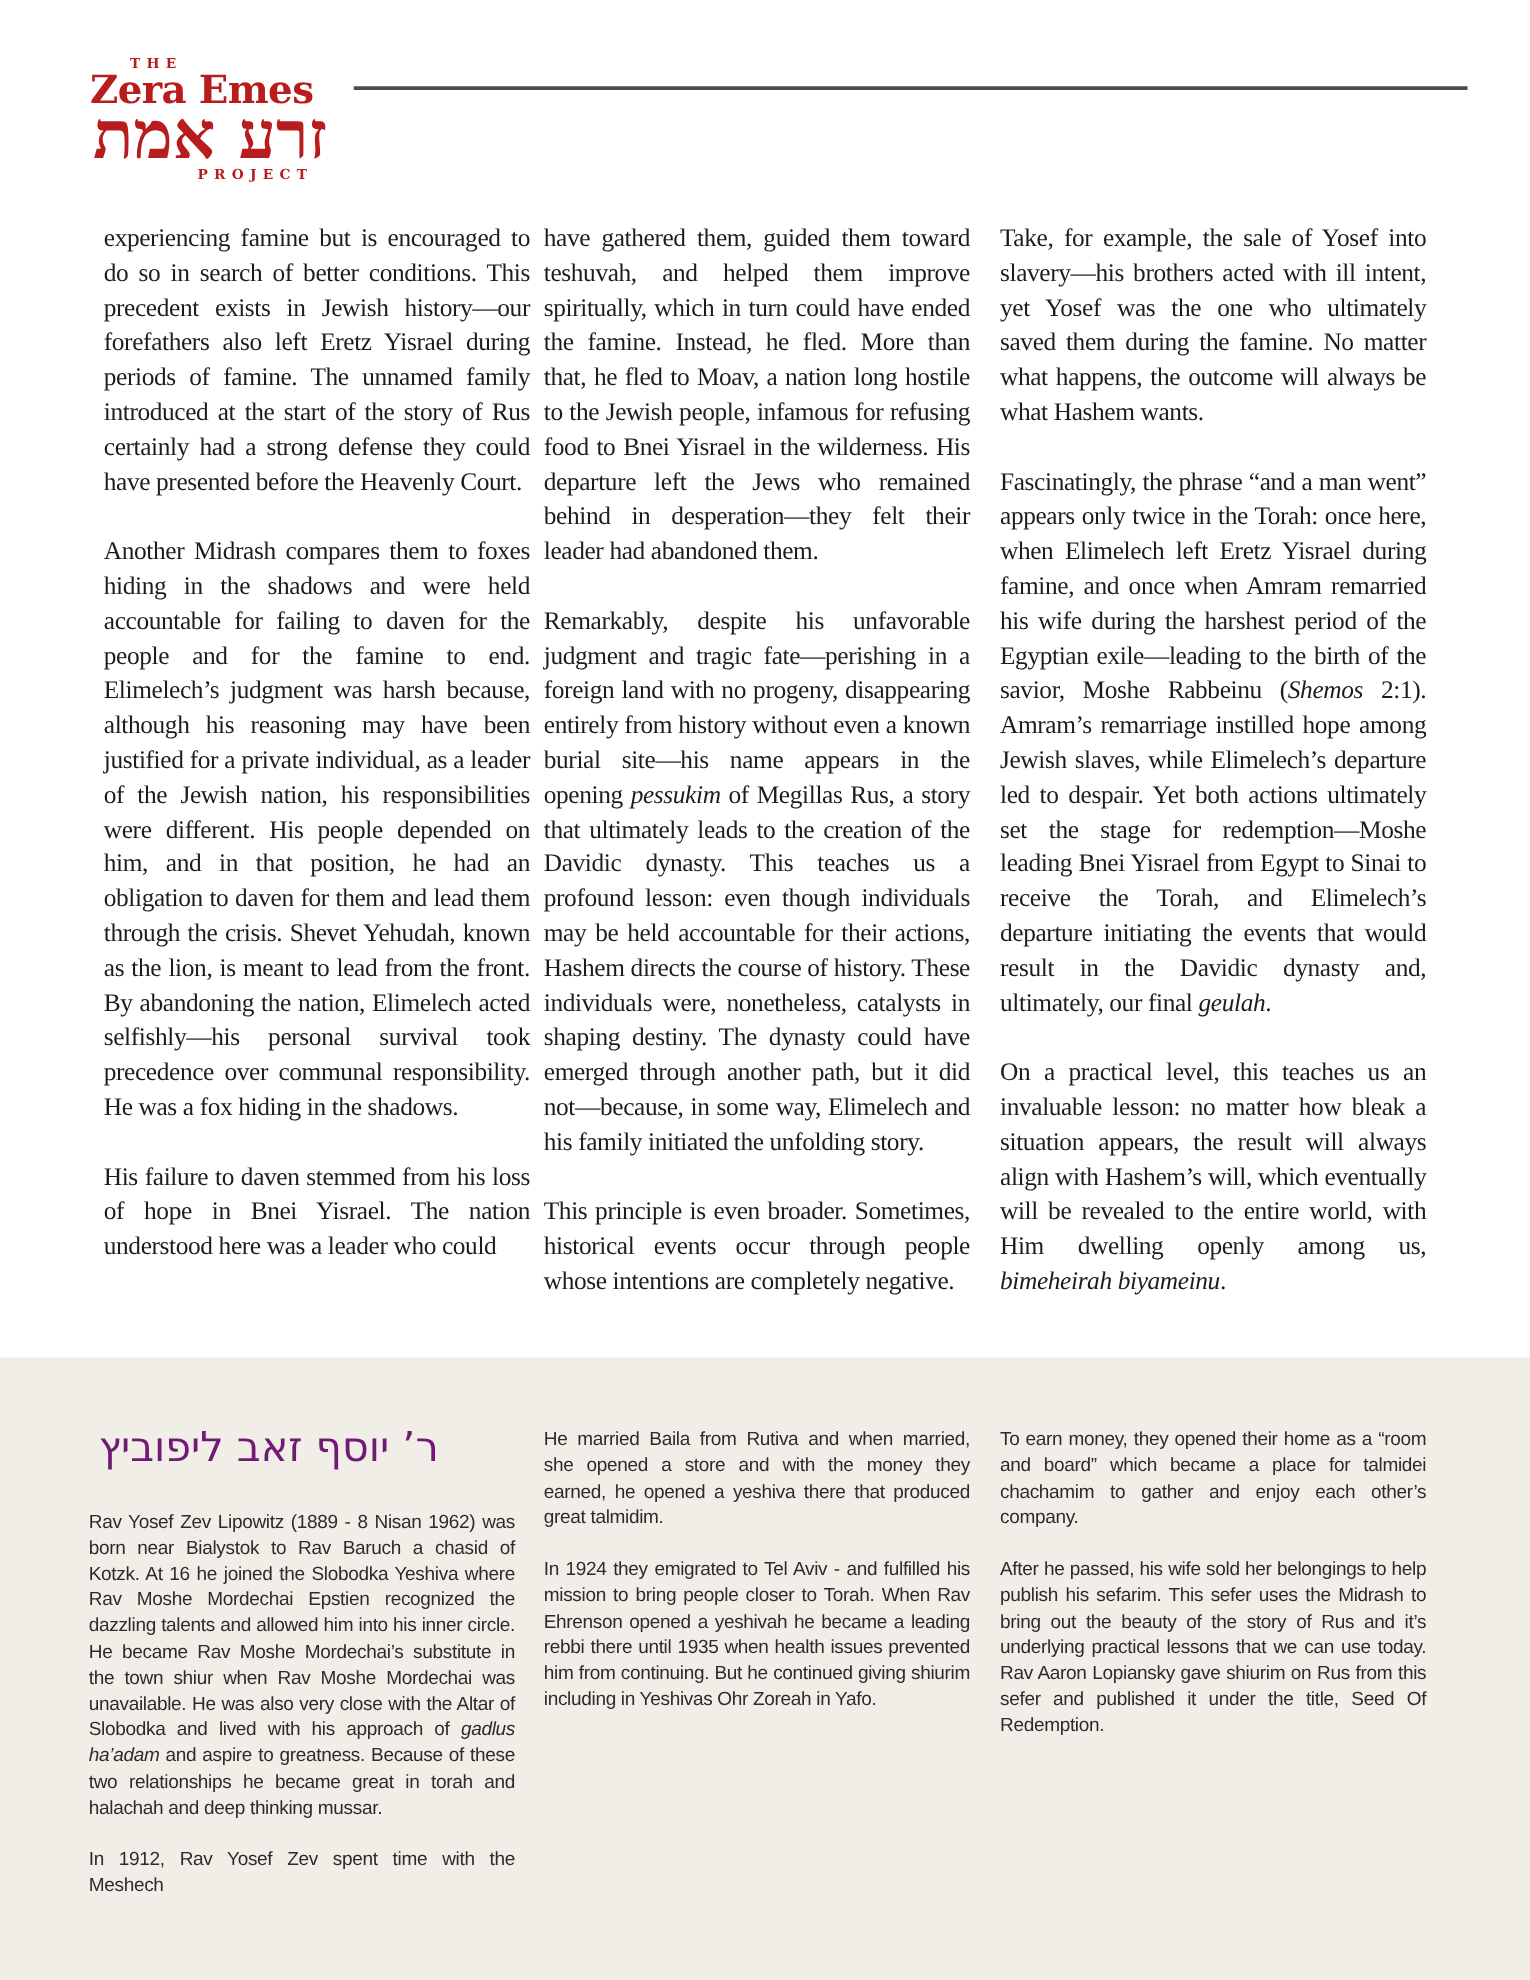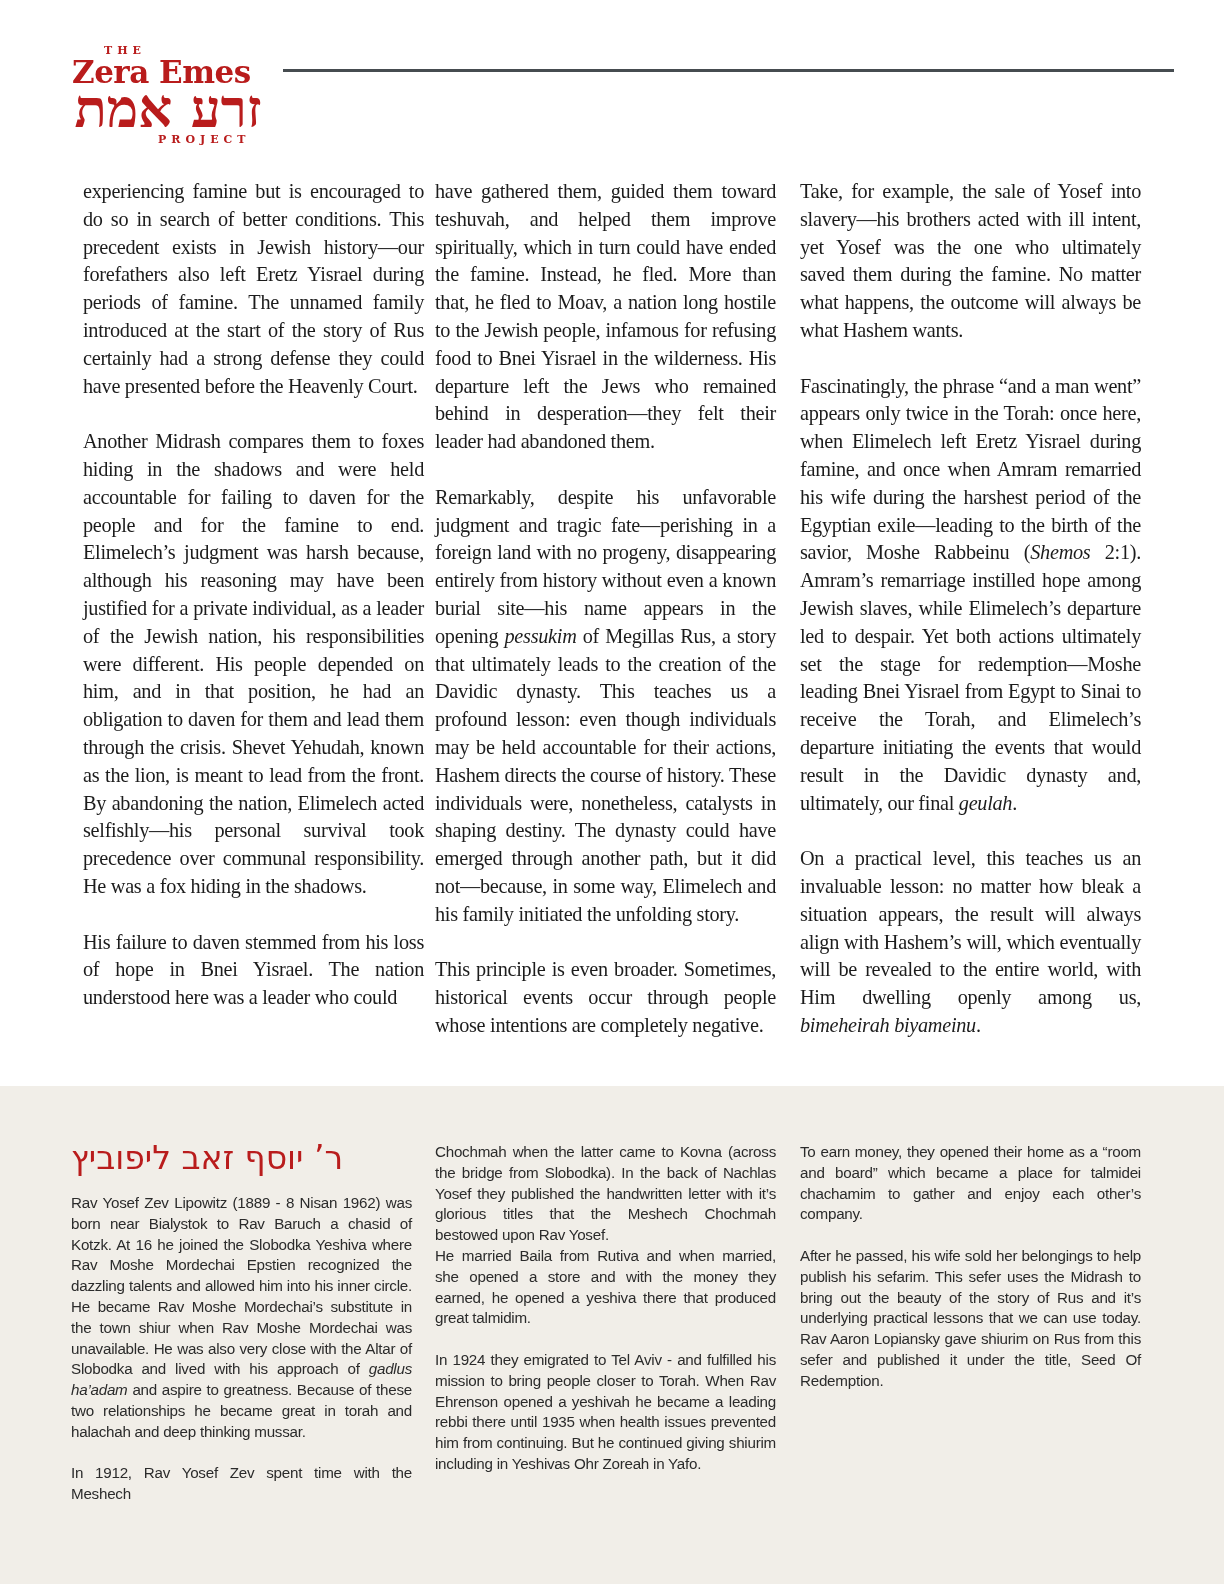--- a/index.html
+++ b/index.html
@@ -99,41 +99,41 @@
     position: absolute;
     left: 0; top: 1086px;
     width: 1224px; height: 498px;
     background: #f1eee8;
   }
   .bio-title {
     position: absolute;
     left: 71px; top: 50px;
     width: 280px;
     direction: rtl;
-    text-align: left;
+    text-align: right;
     font-family: "DejaVu Sans", sans-serif;
     font-size: 33px;
     line-height: 44px;
-    color: #b91c1c;
+    color: #701a75;
     white-space: nowrap;
   }
   .bcol {
     position: absolute;
     width: 341px;
     font-family: "Liberation Sans", sans-serif;
     font-size: 15.2px;
     line-height: 20.8px;
     text-align: justify;
     color: #2b2b2b;
     letter-spacing: -0.25px;
   }
   .bcol p { margin: 0 0 20.8px 0; }
   .bcol p.tight { margin-bottom: 0; }
   .bcol p:last-child { margin-bottom: 0; }
-  .bcol1 { left: 71px; top: 107px; }
+  .bcol1 { left: 71px; top: 122px; }
   .bcol2 { left: 435px; top: 56px; }
   .bcol3 { left: 800px; top: 56px; }
 </style>
 </head>
 <body>
 
 <div class="header">
   <div class="logo">
     <div class="logo-the">THE</div>
     <div class="logo-en">Zera Emes</div>
@@ -161,21 +161,20 @@
     </div>
 </div>
 
 <div class="bio">
   <div class="bio-title">ר’ יוסף זאב ליפוביץ</div>
   <div class="bcol bcol1">
       <p><span>Rav Yosef Zev Lipowitz (1889 - 8 Nisan 1962) was born near Bialystok to Rav Baruch a chasid of Kotzk. At 16 he joined the Slobodka Yeshiva where Rav Moshe Mordechai Epstien recognized the dazzling talents and allowed him into his inner circle. He became Rav Moshe Mordechai’s substitute in the town shiur when Rav Moshe Mordechai was unavailable. He was also very close with the Altar of Slobodka and lived with his approach of </span><em>gadlus ha’adam</em><span> and aspire to greatness. Because of these two relationships he became great in torah and halachah and deep thinking mussar.</span></p>
       <p><span>In 1912, Rav Yosef Zev spent time with the Meshech</span></p>
     </div>
   <div class="bcol bcol2">
-      <p class="tight"><span>Chochmah when the latter came to Kovna (across the bridge from Slobodka). In the back of Nachlas Yosef they published the handwritten letter with it’s glorious titles that the Meshech Chochmah bestowed upon Rav Yosef.</span></p>
       <p><span>He married Baila from Rutiva and when married, she opened a store and with the money they earned, he opened a yeshiva there that produced great talmidim.</span></p>
       <p><span>In 1924 they emigrated to Tel Aviv  - and fulfilled his mission to bring people closer to Torah. When Rav Ehrenson opened a yeshivah he became a leading rebbi there until 1935 when health issues prevented him from continuing. But he continued giving shiurim including in Yeshivas Ohr Zoreah in Yafo.</span></p>
     </div>
   <div class="bcol bcol3">
       <p><span>To earn money, they opened their home as a “room and board” which became a place for talmidei chachamim to gather and enjoy each other’s company.</span></p>
       <p><span>After he passed, his wife sold her belongings to help publish his sefarim. This sefer uses the Midrash to bring out the beauty of the story of Rus and it’s underlying practical lessons that we can use today. Rav Aaron Lopiansky gave shiurim on Rus from this sefer and published it under the title, Seed Of Redemption.</span></p>
     </div>
 </div>
 
 </body></html>

